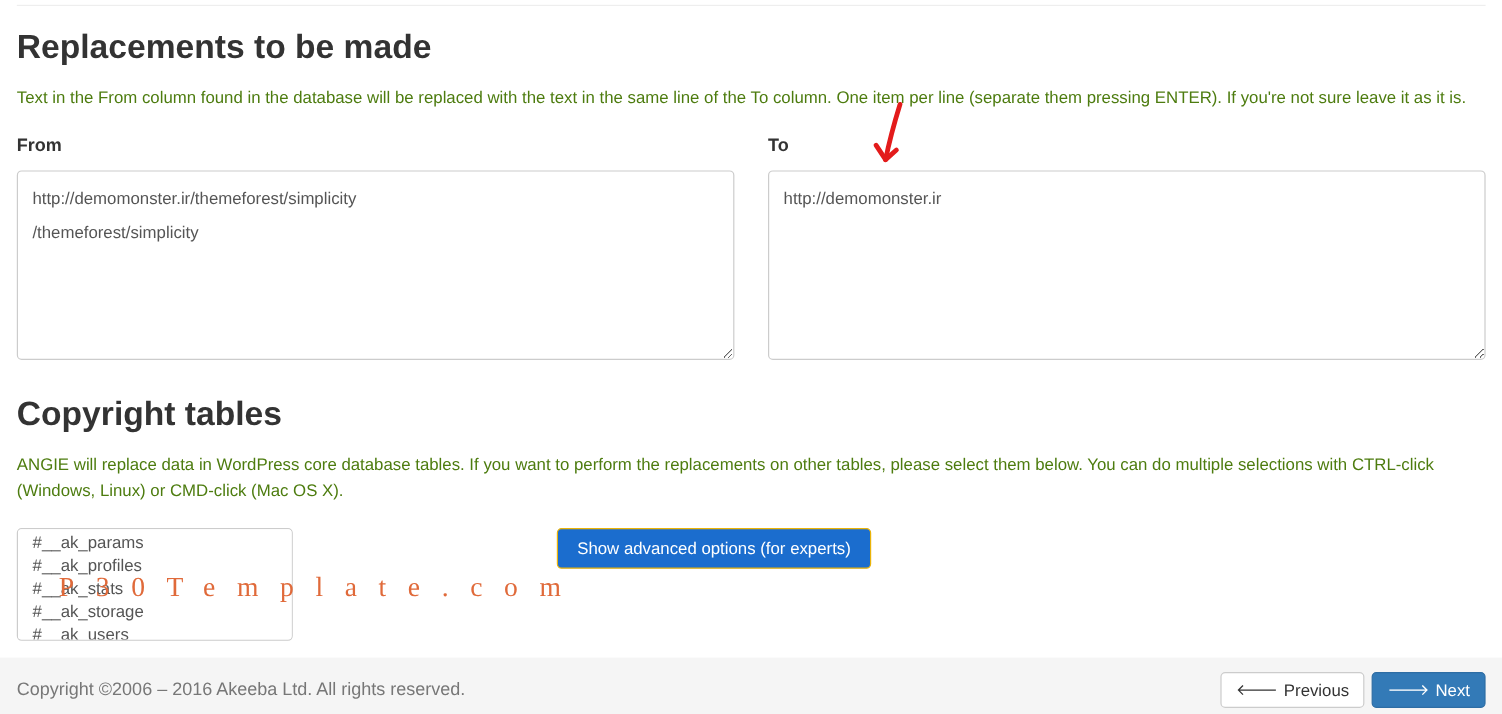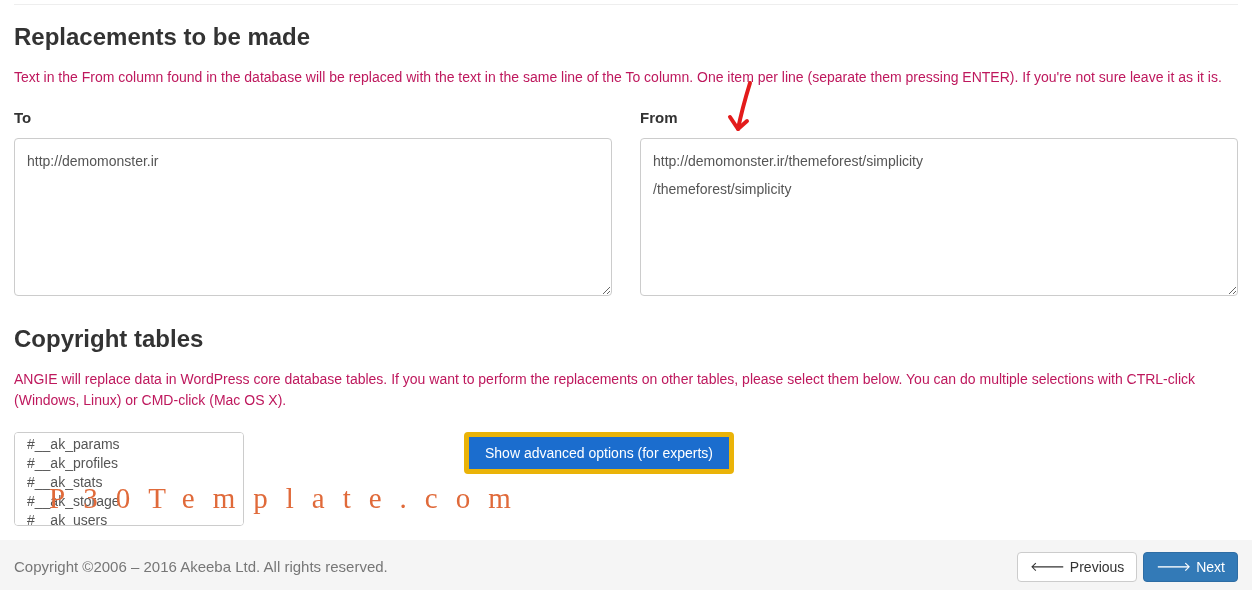--- a/index.html
+++ b/index.html
@@ -6,22 +6,22 @@
   body {
     margin: 0;
     font-family: "Helvetica Neue", Helvetica, Arial, sans-serif;
     font-size: 14px;
     color: #333;
     background: #fff;
     width: 1252px;
   }
   .container { padding: 0 14px; }
   hr.top { border: none; border-top: 1px solid #eee; margin: 4px 0 18px 0; }
-  h3 { font-size: 24px; font-weight: 700; margin: 0 0 16px 0; color: #333; }
-  p.lead { margin: 0 0 22px 0; color: #be185d; line-height: 1.45; }
+  h3 { font-size: 28px; font-weight: 700; margin: 0 0 16px 0; color: #333; }
+  p.lead { margin: 0 0 22px 0; color: #4d7c0f; line-height: 1.45; }
   .row { display: flex; gap: 28px; margin-bottom: 26px; position: relative; }
   .col { flex: 1 1 0; min-width: 0; }
   label.col-label { display: block; font-weight: 700; font-size: 15px; margin-bottom: 12px; color: #333; }
   textarea.replace {
     width: 100%;
     height: 158px;
     padding: 8px 12px;
     font-family: inherit;
     font-size: 14px;
     color: #555;
@@ -46,33 +46,33 @@
     font-size: 14px;
     color: #555;
     padding: 2px 0 0 6px;
     overflow-y: auto;
   }
   select.tables option { padding: 1.5px 6px; font-family: "Segoe UI", Tahoma, sans-serif; }
   .db-right { padding-left: 180px; position: relative; }
   .btn-adv {
     background: #1b6dce;
     color: #fff;
-    border: 5px solid #eab308;
+    border: 1px solid #eab308;
     border-radius: 4px;
     padding: 8px 16px;
     font-size: 14px;
     cursor: pointer;
     font-family: inherit;
   }
   .watermark {
     position: absolute;
     left: -235px;
-    top: 50px;
+    top: 37px;
     font-family: Georgia, serif;
-    font-size: 29px;
+    font-size: 23px;
     color: #e06a3a;
     letter-spacing: 18px;
     font-weight: 400;
     pointer-events: none;
     white-space: nowrap;
   }
   footer {
     background: #f5f5f5;
     padding: 12px 14px 8px 14px;
     display: flex;
@@ -105,27 +105,27 @@
 
   <h3>Replacements to be made</h3>
   <p class="lead">Text in the From column found in the database will be replaced with the text in the same line of the To column. One item per line (separate them pressing ENTER). If you're not sure leave it as it is.</p>
 
   <div class="row">
     <svg class="arrow-ov" width="40" height="70" viewBox="0 0 40 70">
       <path d="M28 4 Q20 30 16 50" stroke="#e31b1b" stroke-width="4" fill="none" stroke-linecap="round"></path>
       <path d="M16 50 L8 38 M16 50 L25 42" stroke="#e31b1b" stroke-width="4" fill="none" stroke-linecap="round"></path>
     </svg>
     <div class="col">
-      <label class="col-label">To</label>
-      <textarea class="replace" style="">http://demomonster.ir</textarea>
-    </div>
-    <div class="col">
       <label class="col-label">From</label>
       <textarea class="replace" style="">http://demomonster.ir/themeforest/simplicity
 /themeforest/simplicity</textarea>
+    </div>
+    <div class="col">
+      <label class="col-label">To</label>
+      <textarea class="replace" style="">http://demomonster.ir</textarea>
     </div>
   </div>
 
   <h3>Copyright tables</h3>
   <p class="lead">ANGIE will replace data in WordPress core database tables. If you want to perform the replacements on other tables, please select them below. You can do multiple selections with CTRL-click (Windows, Linux) or CMD-click (Mac OS X).</p>
 
   <div class="db-row">
     <select multiple="" class="tables" id="tables-select">
         <option>#__ak_params</option>
         <option>#__ak_profiles</option>

